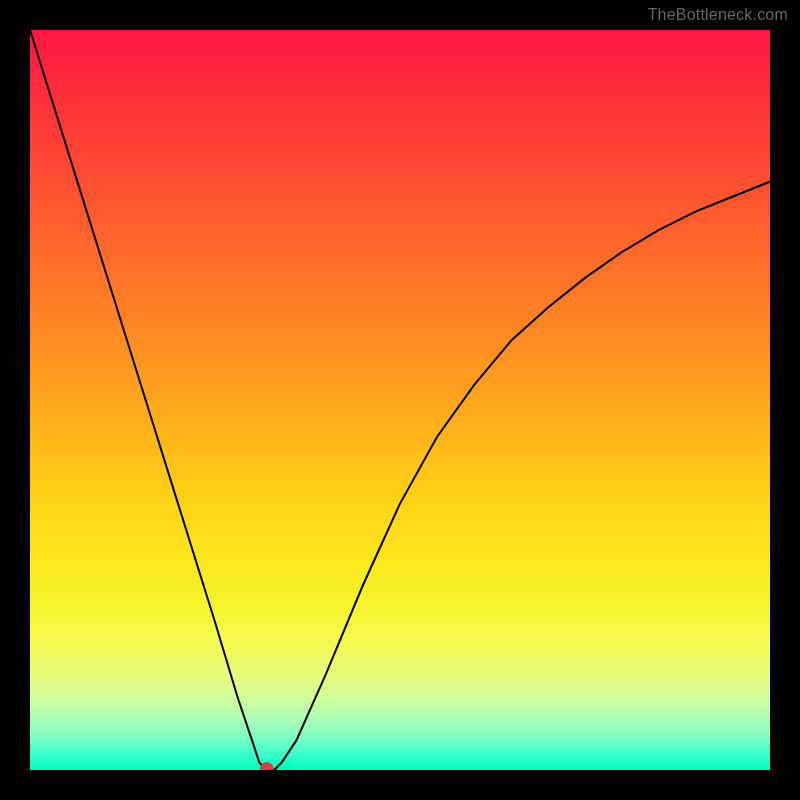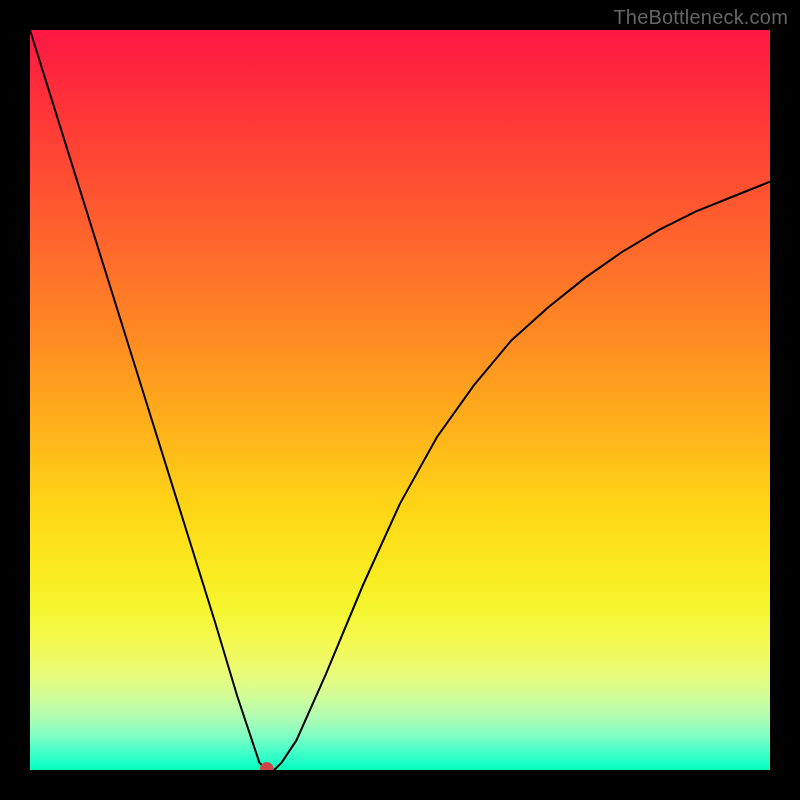--- a/index.html
+++ b/index.html
@@ -8,21 +8,21 @@
     width: 800px;
     height: 800px;
     background: #000;
     position: relative;
   }
   .watermark {
     position: absolute;
     top: 6px;
     right: 12px;
     font-family: Arial, Helvetica, sans-serif;
-    font-size: 20px;
+    font-size: 16px;
     color: #666;
     font-weight: 500;
     letter-spacing: 0.2px;
   }
   .plot-area {
     position: absolute;
     left: 30px;
     top: 30px;
     width: 740px;
     height: 740px;

